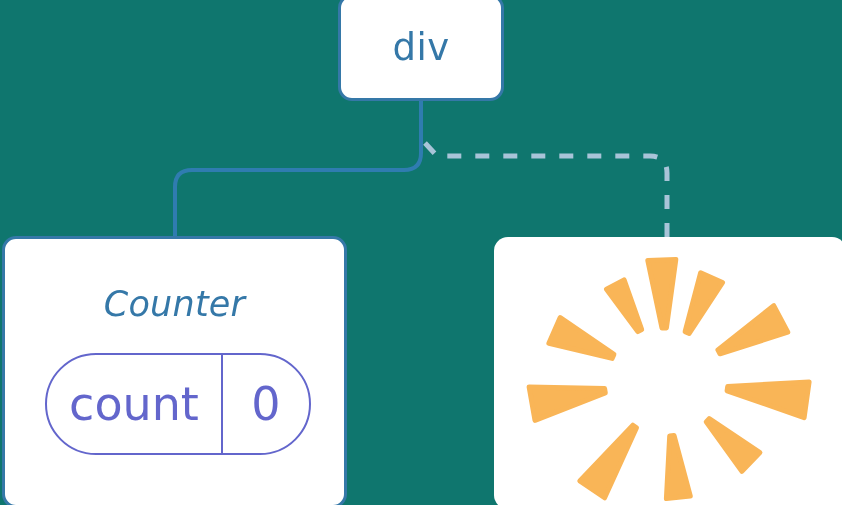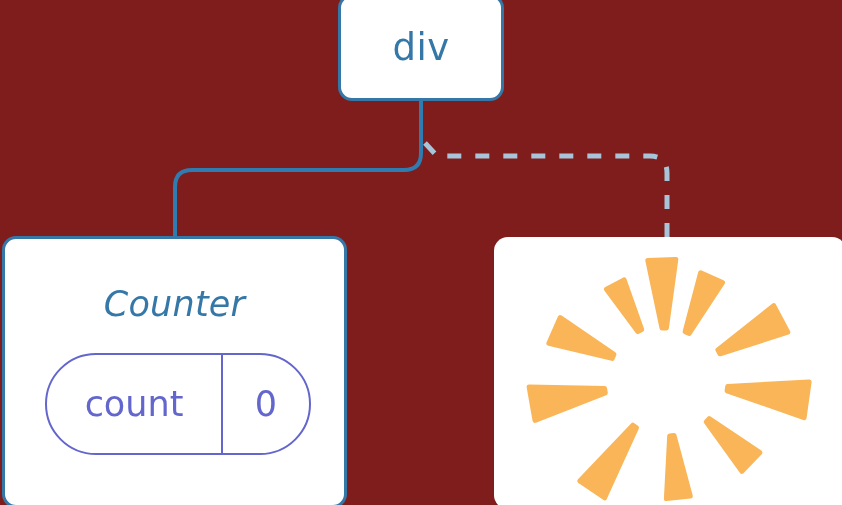--- a/index.html
+++ b/index.html
@@ -10,21 +10,21 @@
   body {
     width: 842px;
     height: 505px;
     overflow: hidden;
     font-family: "DejaVu Sans", "Liberation Sans", sans-serif;
   }
   #stage {
     position: relative;
     width: 842px;
     height: 505px;
-    background: #7f1d1d;
+    background: #0f766e;
     overflow: hidden;
   }
   .edges {
     position: absolute;
     left: 0;
     top: 0;
     width: 842px;
     height: 505px;
     pointer-events: none;
   }
@@ -102,21 +102,21 @@
     box-sizing: border-box;
   }
   .pill-val {
     flex: 1;
     display: flex;
     align-items: center;
     justify-content: center;
   }
   .pill-text {
     color: #6366CC;
-    font-size: 35px;
+    font-size: 46px;
     line-height: 1;
   }
   
   .spinner-wrap {
     position: absolute;
     left: 0;
     top: 0;
     width: 352px;
     height: 272px;
   }

